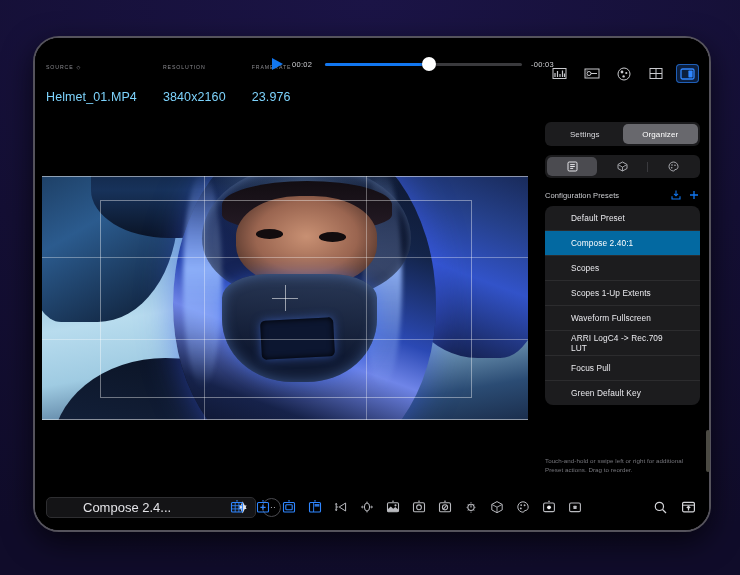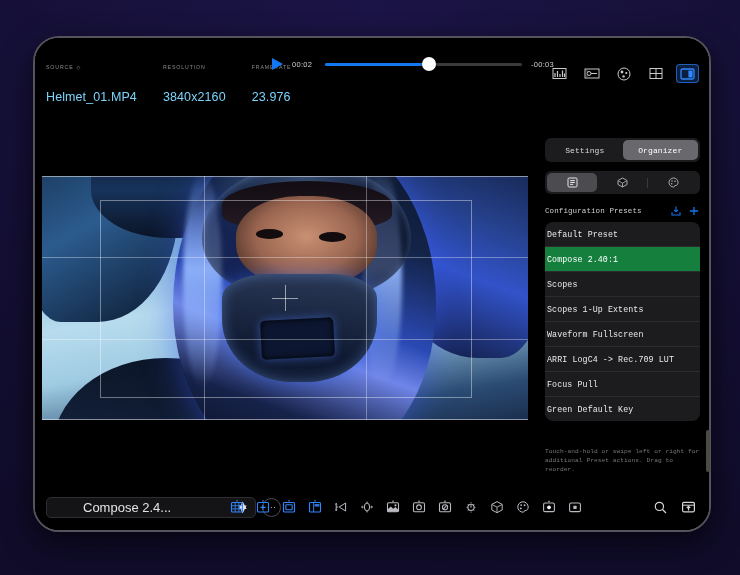--- a/index.html
+++ b/index.html
@@ -110,37 +110,37 @@
   .thirds i.v{top:0;bottom:0;width:1px;}
   .thirds i.h{left:0;right:0;height:1px;}
   .safe{left:12%;top:52px;width:76%;height:196px;border:1px solid rgba(255,255,255,.4);}
   .cross{left:50%;top:50%;transform:translate(-50%,-50%);width:26px;height:26px;}
   .cross i{position:absolute;background:rgba(255,255,255,.55);}
   .cross i.v{left:13px;top:0;width:1px;height:26px;}
   .cross i.h{top:13px;left:0;height:1px;width:26px;}
   .cropline{left:0;width:100%;height:1px;background:rgba(255,255,255,.5);}
 
   
-  .side{position:absolute;right:0;top:88px;width:173px;bottom:46px;background:#000;font-family:Liberation Mono, monospace;}
+  .side{position:absolute;right:0;top:72px;width:173px;bottom:46px;background:#000;}
   .seg{margin:12px 9px 0;height:20px;background:#1c1c1e;border-radius:6px;display:flex;padding:2px;}
   .segbtn{flex:1;display:flex;align-items:center;justify-content:center;font-size:8px;color:#d9d9de;border-radius:5px;cursor:pointer;letter-spacing:.1px;}
   .segbtn.on{background:#68686d;color:#fff;}
   .tabs{margin:9px 9px 0;height:19px;background:#1c1c1e;border-radius:6px;display:flex;padding:2px;align-items:center;}
   .tab{flex:1;display:flex;align-items:center;justify-content:center;border-radius:5px;height:100%;cursor:pointer;}
   .tab.on{background:#4b4b50;}
   .tabdiv{width:1px;height:10px;background:#3a3a3e;}
 
   .sechead{display:flex;align-items:center;margin:11px 9px 5px;}
   .sechead .t{flex:1;font-size:7.5px;color:#cdced2;letter-spacing:.1px;}
   .sechead .a{margin-left:6px;cursor:pointer;display:flex;align-items:center;}
 
   .plist{margin:0 9px;background:#1c1c1e;border-radius:8px;overflow:hidden;}
-  .prow{height:24px;display:flex;align-items:center;padding:0 2px;font-size:8.3px;color:#eaeaee;border-bottom:1px solid #2c2c2e;cursor:pointer;letter-spacing:.1px;}
+  .prow{height:24px;display:flex;align-items:center;padding:0 26px;font-size:8.3px;color:#eaeaee;border-bottom:1px solid #2c2c2e;cursor:pointer;letter-spacing:.1px;}
   .prow:last-child{border-bottom:none;}
-  .prow.sel{background:#15803d;color:#fff;}
+  .prow.sel{background:#0369a1;color:#fff;}
 
   .hint{position:absolute;left:9px;right:9px;bottom:10px;font-size:6.2px;line-height:9px;color:#76767c;letter-spacing:.05px;}
 
   
   .bottom{position:absolute;left:0;right:0;bottom:0;height:46px;background:#000;display:flex;align-items:center;}
   .presetsel{margin-left:11px;display:flex;align-items:center;gap:6px;}
   .selbox{display:flex;align-items:center;gap:5px;height:19px;padding:0 6px;background:#141416;border:1px solid #2e2e31;border-radius:5px;cursor:pointer;}
   .selbox span{font-size:13px;color:#e3e3e7;margin-left:30px;}
   .stepper{display:flex;flex-direction:column;line-height:4px;color:#9a9aa0;font-size:5px;}
   .more{width:17px;height:17px;border:1px solid #4b4b50;border-radius:50%;display:flex;align-items:center;justify-content:center;color:#cfcfd4;font-size:8px;letter-spacing:.4px;cursor:pointer;}

